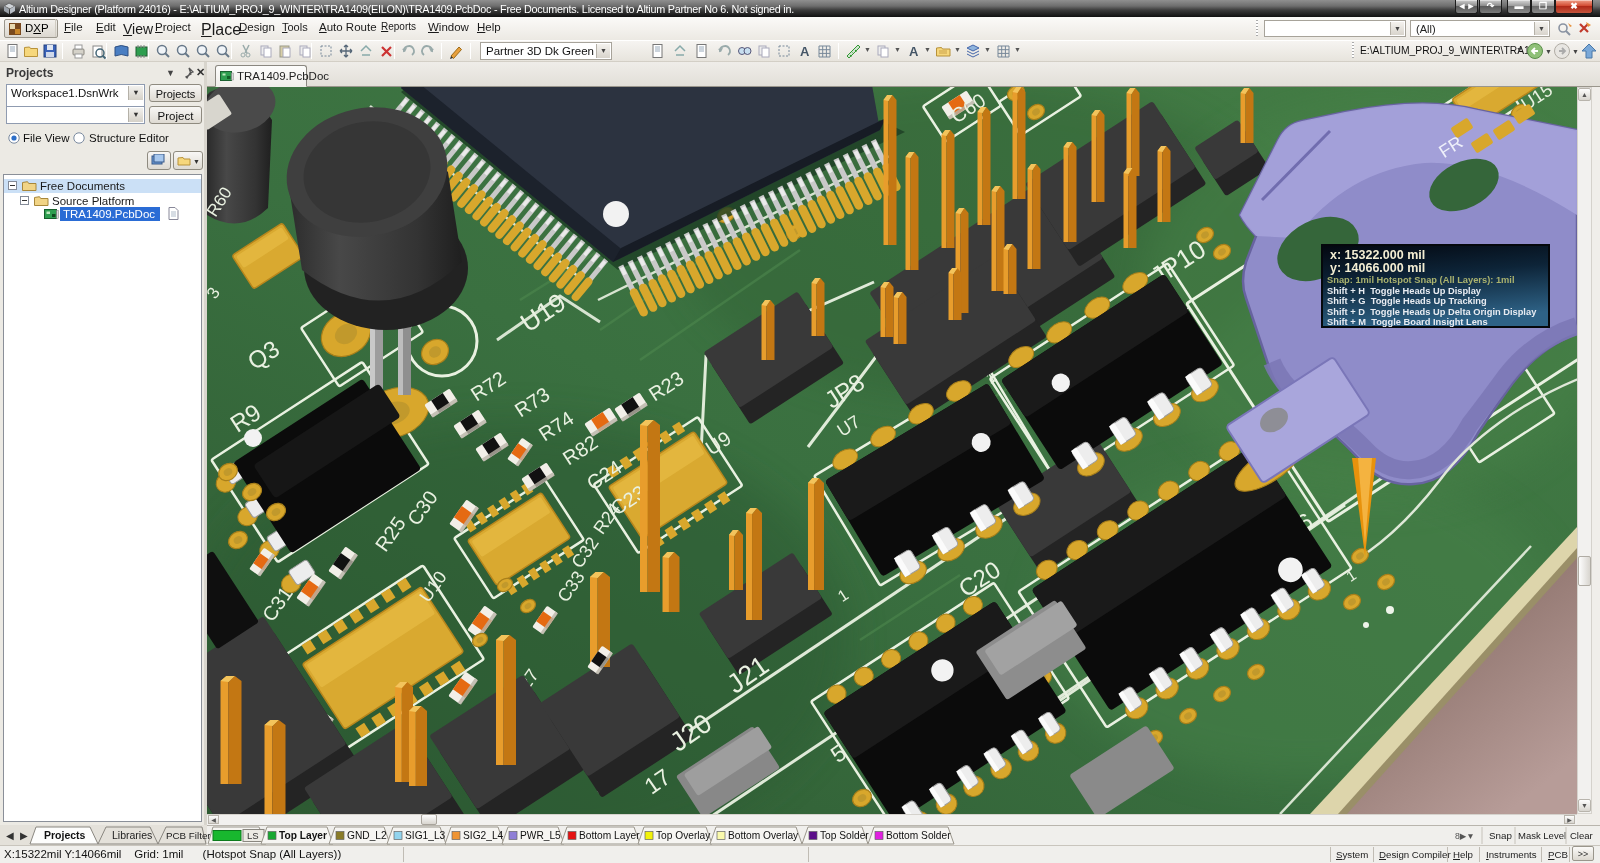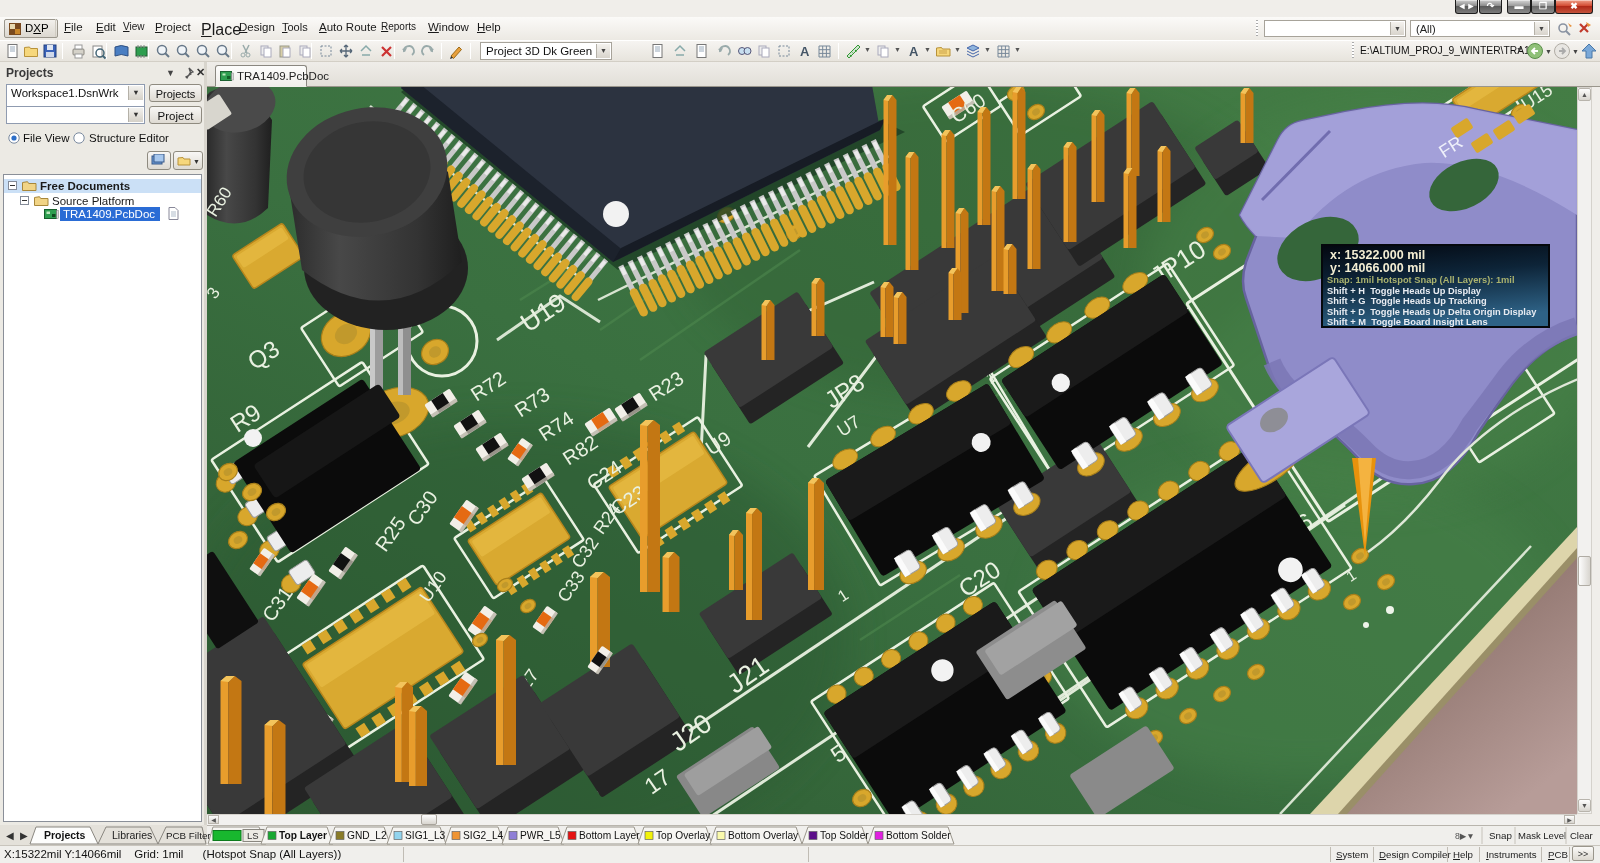--- a/index.html
+++ b/index.html
@@ -1,30 +1,38 @@
 <!DOCTYPE html>
 <html><head><meta charset="utf-8"><style>*{margin:0;padding:0;box-sizing:border-box}body{width:1600px;height:863px}u{text-decoration:underline}</style></head><body>
 <div style="position:relative;width:1600px;height:863px;background:#f0eeea;overflow:hidden;font-family:'Liberation Sans',sans-serif">
+    <div style="position:absolute;left:0;top:0;width:1600px;height:17px;background:linear-gradient(#8f8f8f,#6e6e6e 35%,#3a3a3a 60%,#101010);color:#fff;font-size:11.5px">
+<svg style="position:absolute;left:3px;top:2px" width="13" height="13" viewBox="0 0 13 13">
+        <path d="M1 4 l5-3 6 3-5 3z" fill="#cfd3d8" stroke="#666"></path>
+        <path d="M1 4l5 3v5l-5-3z" fill="#9aa0a8"></path>
+        <path d="M12 4l-5 3v5l5-3z" fill="#b8bec6"></path>
+      </svg>
+<span style="position:absolute;left:19px;top:3px;white-space:nowrap;font-size:10.8px;letter-spacing:-0.25px">Altium Designer (Platform 24016) - E:\ALTIUM_PROJ_9_WINTER\TRA1409(EILON)\TRA1409.PcbDoc - Free Documents. Licensed to Altium Partner No 6. Not signed in.</span>
+    </div>
     <div style="position:absolute;left:1455px;top:0;width:23px;height:14px;background:linear-gradient(#cfcfcf,#8a8a8a 45%,#5a5a5a 50%,#7b7b7b);border:1px solid #1c1c1c;border-top:none;border-radius:0 0 3px 3px;box-shadow:inset 0 1px 0 rgba(255,255,255,.45);color:#fff;font-size:9px;text-align:center;line-height:13px;font-weight:bold">◄►</div>
     <div style="position:absolute;left:1479px;top:0;width:23px;height:14px;background:linear-gradient(#cfcfcf,#8a8a8a 45%,#5a5a5a 50%,#7b7b7b);border:1px solid #1c1c1c;border-top:none;border-radius:0 0 3px 3px;box-shadow:inset 0 1px 0 rgba(255,255,255,.45);color:#fff;font-size:9px;text-align:center;line-height:13px;font-weight:bold">↷</div>
     <div style="position:absolute;left:1507px;top:0;width:24px;height:14px;background:linear-gradient(#d6d6d6,#9a9a9a 45%,#6a6a6a 50%,#8a8a8a);border:1px solid #1c1c1c;border-top:none;border-radius:0 0 3px 3px;box-shadow:inset 0 1px 0 rgba(255,255,255,.45);color:#fff;font-size:9px;text-align:center;line-height:13px;font-weight:bold">▬</div>
     <div style="position:absolute;left:1531px;top:0;width:24px;height:14px;background:linear-gradient(#d6d6d6,#9a9a9a 45%,#6a6a6a 50%,#8a8a8a);border:1px solid #1c1c1c;border-top:none;border-radius:0 0 3px 3px;box-shadow:inset 0 1px 0 rgba(255,255,255,.45);color:#fff;font-size:9px;text-align:center;line-height:13px;font-weight:bold">❐</div>
     <div style="position:absolute;left:1555px;top:0;width:38px;height:14px;background:linear-gradient(#f0a088,#d24b32 45%,#b02a18 50%,#c4543c);border:1px solid #1c1c1c;border-top:none;border-radius:0 0 3px 3px;box-shadow:inset 0 1px 0 rgba(255,255,255,.45);color:#fff;font-size:9px;text-align:center;line-height:13px;font-weight:bold">✖</div>
     <div style="position:absolute;left:0;top:17px;width:1600px;height:23px;background:linear-gradient(#fbfaf8,#ece9e3)"></div>
     <div style="position:absolute;left:4px;top:19px;width:54px;height:19px;border:1px solid #9a968c;border-radius:2px;background:linear-gradient(#f2f0ec,#dcd8d0)">
 <svg style="position:absolute;left:3px;top:2px" width="14" height="14" viewBox="0 0 14 14">
         <rect x="1" y="1" width="12" height="12" fill="#7a4a1e"></rect>
         <rect x="2" y="2" width="5" height="5" fill="#e8d9b0"></rect>
         <rect x="7" y="7" width="5" height="5" fill="#c8862a"></rect>
       </svg>
 <span style="position:absolute;left:20px;top:2px;font-size:11.5px">D<u>X</u>P</span>
     </div>
     <span style="position:absolute;left:64px;top:21px;font-size:11.5px;color:#1a1a1a"><u>F</u>ile</span>
     <span style="position:absolute;left:96px;top:21px;font-size:11.5px;color:#1a1a1a"><u>E</u>dit</span>
-    <span style="position:absolute;left:123px;top:21px;font-size:10px;color:#1a1a1a"><u>V</u>iew</span>
+    <span style="position:absolute;left:123px;top:21px;font-size:14px;color:#1a1a1a"><u>V</u>iew</span>
     <span style="position:absolute;left:155px;top:21px;font-size:11.5px;color:#1a1a1a"><u>P</u>roject</span>
     <span style="position:absolute;left:201px;top:21px;font-size:16px;color:#1a1a1a"><u>P</u>lace</span>
     <span style="position:absolute;left:239px;top:21px;font-size:11.5px;color:#1a1a1a"><u>D</u>esign</span>
     <span style="position:absolute;left:282px;top:21px;font-size:11px;color:#1a1a1a"><u>T</u>ools</span>
     <span style="position:absolute;left:319px;top:21px;font-size:11.5px;color:#1a1a1a"><u>A</u>uto Route</span>
     <span style="position:absolute;left:381px;top:21px;font-size:10px;color:#1a1a1a"><u>R</u>eports</span>
     <span style="position:absolute;left:428px;top:21px;font-size:11.5px;color:#1a1a1a"><u>W</u>indow</span>
     <span style="position:absolute;left:477px;top:21px;font-size:11.5px;color:#1a1a1a"><u>H</u>elp</span>
     <div style="position:absolute;left:55px;top:19px;width:1px;height:18px;background:#d0ccc2"></div>
     <div style="position:absolute;left:1256px;top:20px;width:2px;height:16px;background:repeating-linear-gradient(#aaa 0 1px,#fff 1px 3px)"></div>
@@ -136,21 +144,21 @@
     </svg>
     <div style="position:absolute;left:62px;top:43px;width:1px;height:16px;background:#c6c2b8;border-right:1px solid #fff"></div>
     <div style="position:absolute;left:106px;top:43px;width:1px;height:16px;background:#c6c2b8;border-right:1px solid #fff"></div>
     <div style="position:absolute;left:148px;top:43px;width:1px;height:16px;background:#c6c2b8;border-right:1px solid #fff"></div>
     <div style="position:absolute;left:231px;top:43px;width:1px;height:16px;background:#c6c2b8;border-right:1px solid #fff"></div>
     <div style="position:absolute;left:311px;top:43px;width:1px;height:16px;background:#c6c2b8;border-right:1px solid #fff"></div>
     <div style="position:absolute;left:394px;top:43px;width:1px;height:16px;background:#c6c2b8;border-right:1px solid #fff"></div>
     <div style="position:absolute;left:441px;top:43px;width:1px;height:16px;background:#c6c2b8;border-right:1px solid #fff"></div>
     <div style="position:absolute;left:470px;top:43px;width:1px;height:16px;background:#c6c2b8;border-right:1px solid #fff"></div>
     <div style="position:absolute;left:480px;top:42px;width:132px;height:18px;background:#fff;border:1px solid #a7a39a">
-      <span style="position:absolute;left:5px;top:2px;font-size:11.5px;color:#111">Project 3D Dk Green</span>
+      <span style="position:absolute;left:5px;top:2px;font-size:11.5px;color:#111">Partner 3D Dk Green</span>
       <div style="position:absolute;right:1px;top:1px;width:14px;height:14px;background:linear-gradient(#f4f2ee,#d8d4cc);border-left:1px solid #b5b1a8;font-size:7px;text-align:center;line-height:14px;color:#444">▼</div>
     </div>
     <svg style="position:absolute;left:650px;top:43px" width="17" height="17" viewBox="0 0 17 17">
       <rect x="3" y="1.5" width="9" height="13" fill="#fff" stroke="#777"></rect>
       <path d="M5 4h5M5 6h5M5 8h5" stroke="#9ab" stroke-width="1"></path>
     </svg>
     <svg style="position:absolute;left:672px;top:43px" width="17" height="17" viewBox="0 0 17 17">
       <path d="M3 8 l5-5 5 5" fill="none" stroke="#8aa" stroke-width="1.5"></path>
       <path d="M4 12h8" stroke="#8aa" stroke-width="1.5"></path>
     </svg>
@@ -280,21 +288,21 @@
     </svg>
     <svg style="position:absolute;left:34px;top:194px" width="15" height="13" viewBox="0 0 15 13">
       <path d="M0.5 3.5 l5-.8 1.2 1.8 7.3 0 0 7 -13.5 0z" fill="#f1d486" stroke="#a8873a"></path>
     </svg>
     <svg style="position:absolute;left:44px;top:208px" width="15" height="12" viewBox="0 0 15 12">
       <rect x="0.5" y="1.5" width="12" height="9" fill="#2e9e4f" stroke="#155f2a"></rect>
       <rect x="2.5" y="3.5" width="3.5" height="2.5" fill="#bde8bd"></rect>
       <rect x="8" y="6" width="3.5" height="3" fill="#0e4a1e"></rect>
       <rect x="12.5" y="2.5" width="2" height="8" fill="#d8d8d8" stroke="#777" stroke-width="0.5"></rect>
     </svg>
-    <span style="position:absolute;left:40px;top:180px;font-size:11.5px;font-weight:bold;color:#1a1a1a">Free Documents</span>
+    <span style="position:absolute;left:40px;top:180px;font-size:11.5px;font-weight:normal;color:#1a1a1a">Free Documents</span>
     <span style="position:absolute;left:52px;top:195px;font-size:11.5px;color:#1a1a1a">Source Platform</span>
     <span style="position:absolute;left:63px;top:208px;font-size:11.5px;color:#fff">TRA1409.PcbDoc</span>
     <svg style="position:absolute;left:168px;top:207px" width="11" height="13" viewBox="0 0 11 13">
       <path d="M1 0.5h6l3 3v9h-9z" fill="#fff" stroke="#889"></path>
       <path d="M3 5h5M3 7h5M3 9h5" stroke="#9ab" stroke-width="0.8"></path>
     </svg>
     <div style="position:absolute;left:207px;top:87px;width:1370px;height:727px;background:#3d7540"></div>
     <svg width="1370" height="727" viewBox="207 87 1370 727" style="position:absolute;left:207px;top:87px">
       <defs>
 <linearGradient id="bgreen" x1="0" y1="1" x2="1" y2="0">

